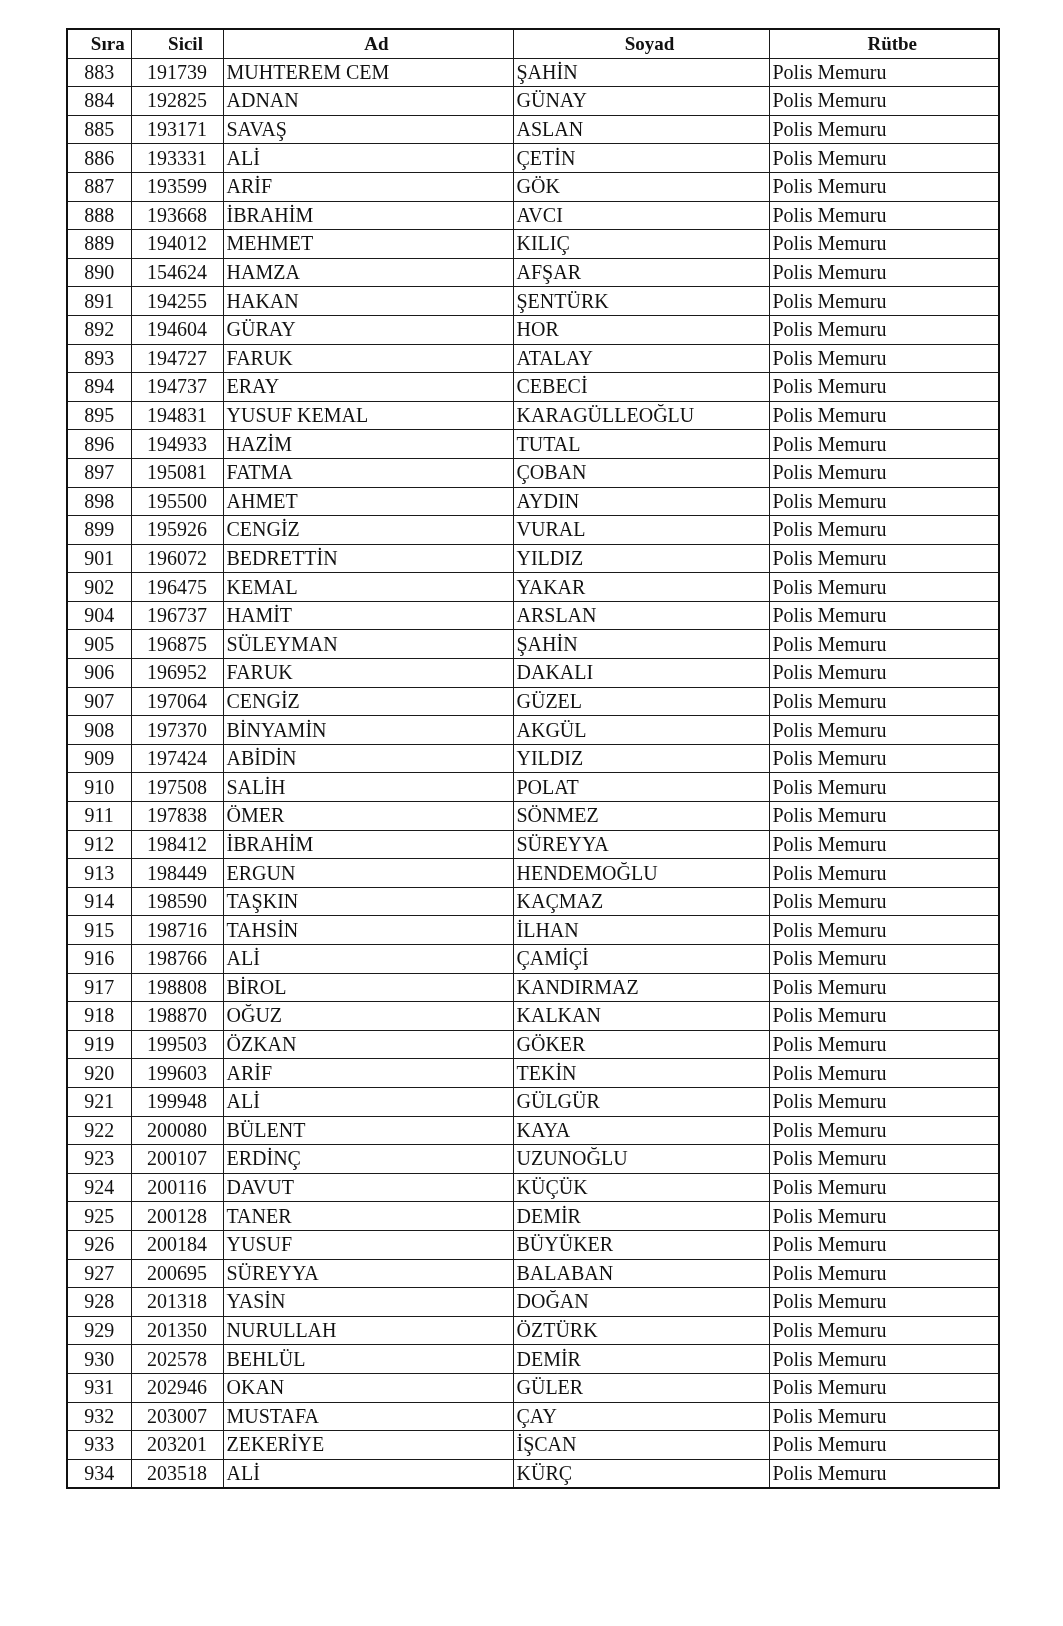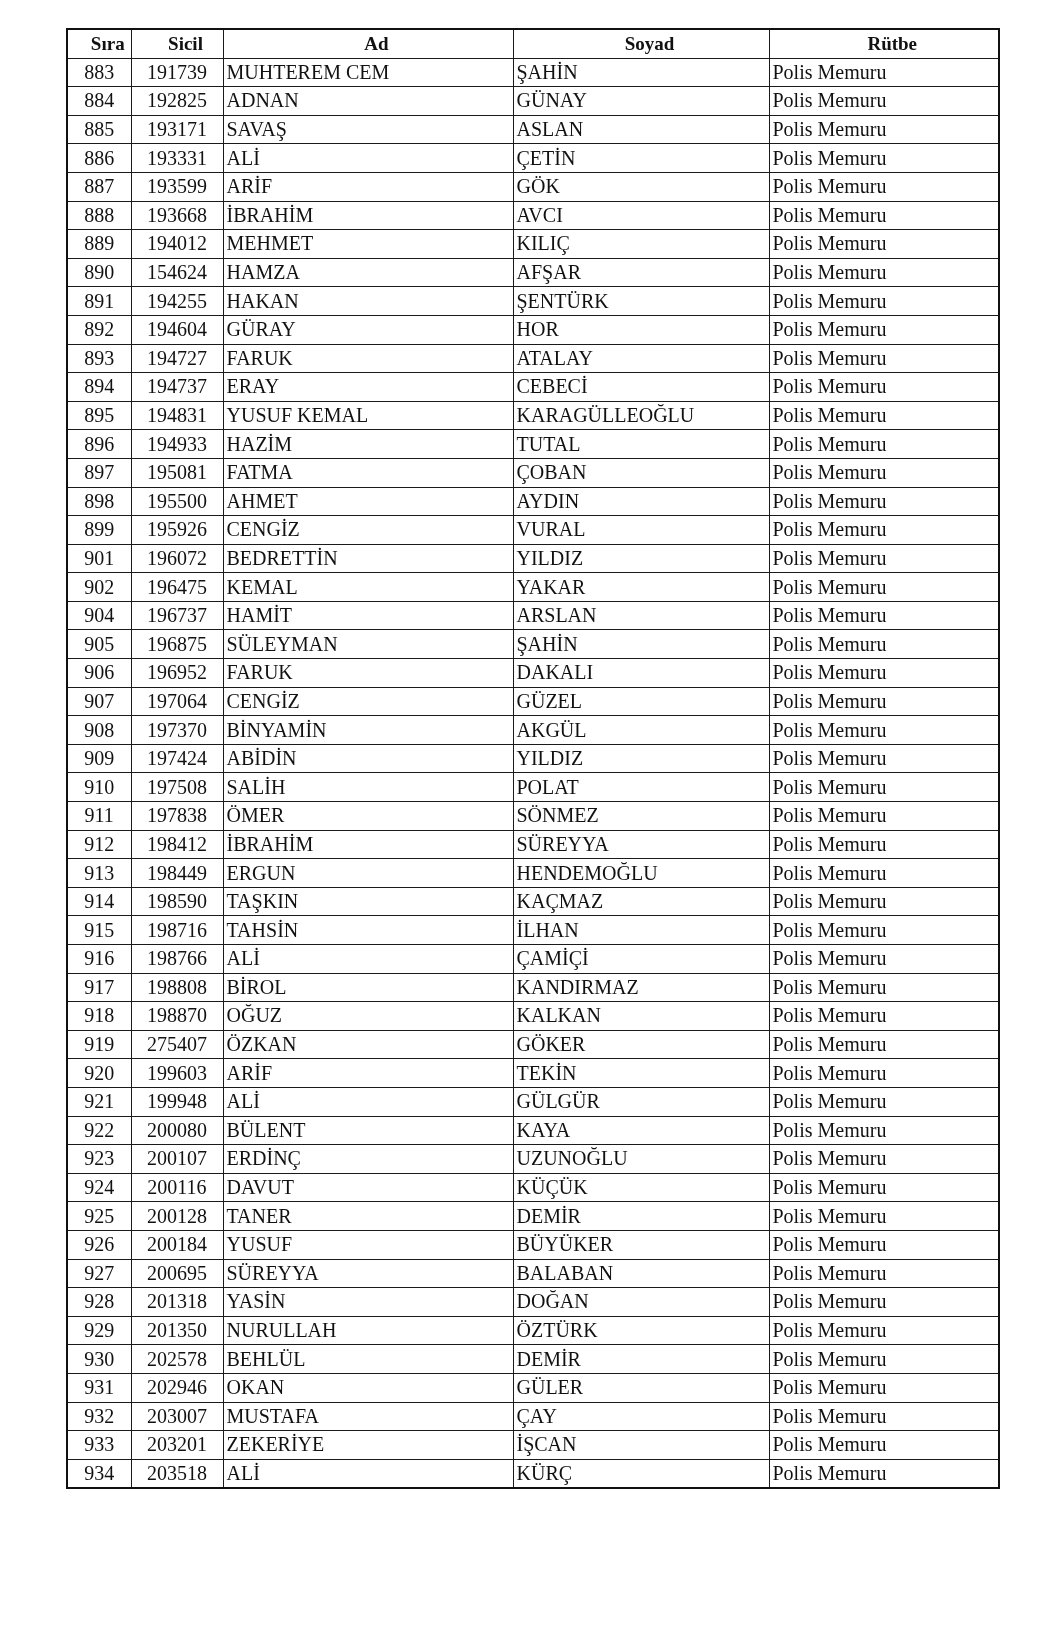--- a/index.html
+++ b/index.html
@@ -280,21 +280,21 @@
       </tr>
       <tr>
         <td class="num">918</td>
         <td class="num">198870</td>
         <td class="txt">OĞUZ</td>
         <td class="txt">KALKAN</td>
         <td class="txt">Polis Memuru</td>
       </tr>
       <tr>
         <td class="num">919</td>
-        <td class="num">275407</td>
+        <td class="num">199503</td>
         <td class="txt">ÖZKAN</td>
         <td class="txt">GÖKER</td>
         <td class="txt">Polis Memuru</td>
       </tr>
       <tr>
         <td class="num">920</td>
         <td class="num">199603</td>
         <td class="txt">ARİF</td>
         <td class="txt">TEKİN</td>
         <td class="txt">Polis Memuru</td>

